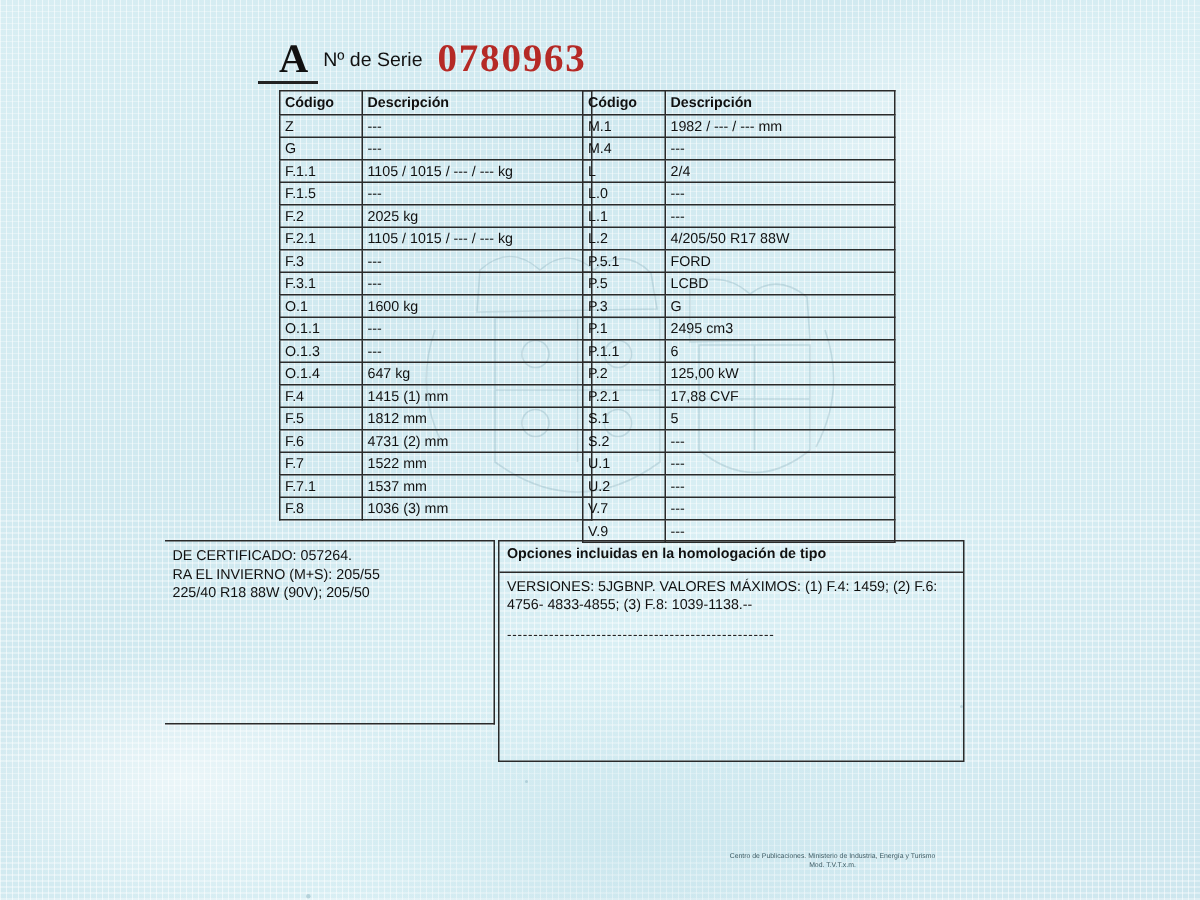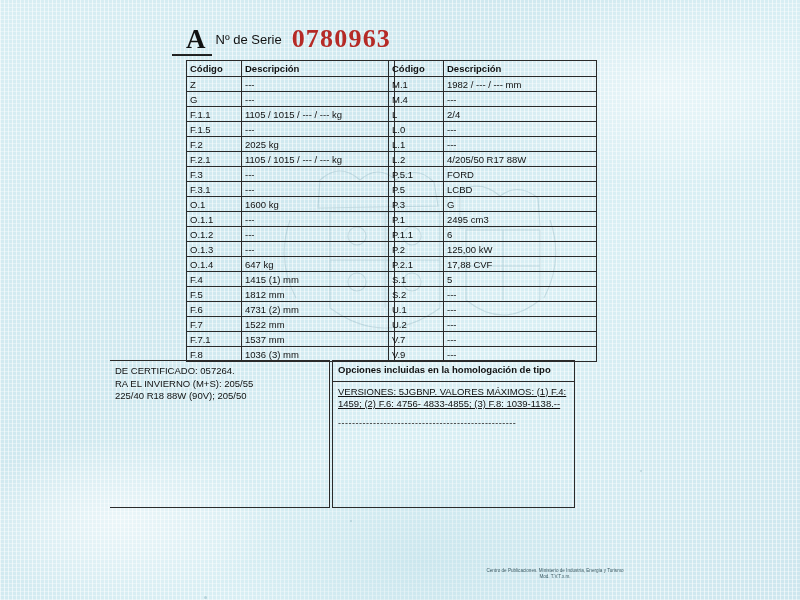--- a/index.html
+++ b/index.html
@@ -131,43 +131,42 @@
     background: transparent;
     font-size: 9.5px;
     color: #111;
     line-height: 12.5px;
     box-sizing: border-box;
   }
   #box-left {
     left: 110px;
     top: 360px;
     width: 220px;
-    height: 148px;
+    height: 123px;
     padding: 4px 5px;
     border-left: none;
   }
   #box-right {
     left: 332px;
     top: 360px;
-    width: 243px;
+    width: 311px;
     height: 148px;
     padding: 0;
   }
   #box-right .rb-title {
     font-weight: bold;
     font-size: 9.5px;
     padding: 3px 5px 0 5px;
   }
   #box-right .rb-sep {
     border-top: 1px solid #2a2a2a;
     margin-top: 4px;
   }
   #box-right .rb-body {
     padding: 4px 5px;
-    text-decoration: underline;
   }
   #box-right .rb-dashes {
     padding: 2px 5px 0 5px;
     letter-spacing: 0.5px;
     font-size: 9px;
   }
   .left-lines div { white-space: nowrap; }
 
   .footer-note {
     position: absolute;
@@ -268,24 +267,20 @@
         </tr>
         <tr>
           <td class="col-code">O.1</td>
           <td class="col-desc">1600 kg</td>
         </tr>
         <tr>
           <td class="col-code">O.1.1</td>
           <td class="col-desc">---</td>
         </tr>
         <tr>
-          <td class="col-code">O.1.2</td>
-          <td class="col-desc">---</td>
-        </tr>
-        <tr>
           <td class="col-code">O.1.3</td>
           <td class="col-desc">---</td>
         </tr>
         <tr>
           <td class="col-code">O.1.4</td>
           <td class="col-desc">647 kg</td>
         </tr>
         <tr>
           <td class="col-code">F.4</td>
           <td class="col-desc">1415 (1) mm</td>

